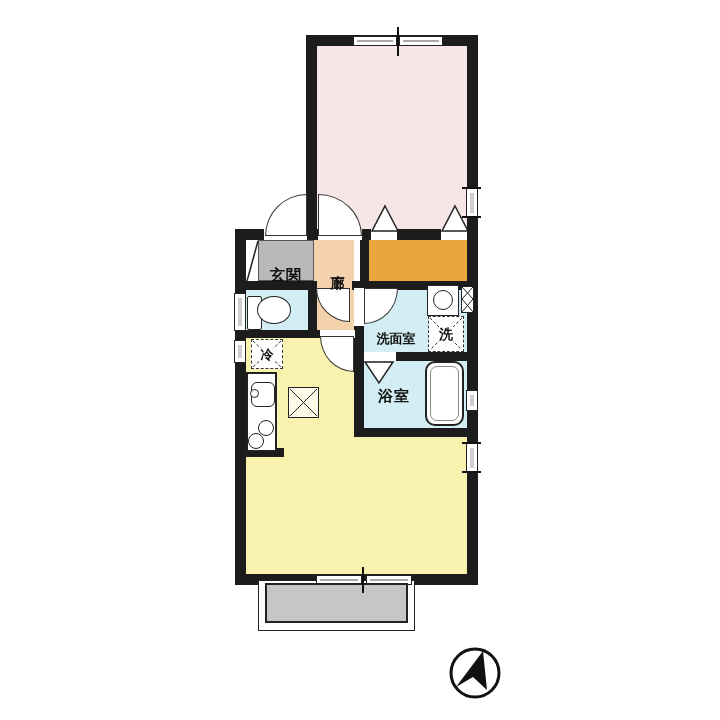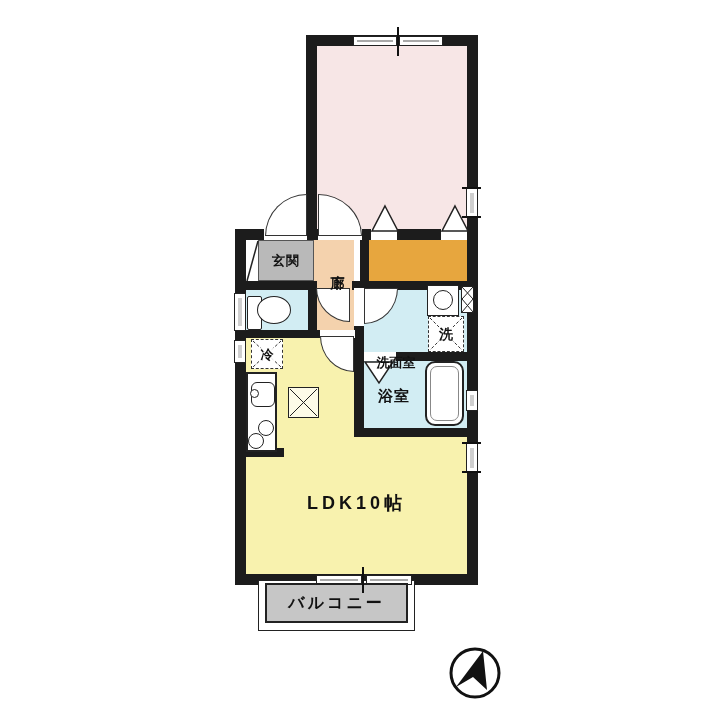--- a/index.html
+++ b/index.html
@@ -174,26 +174,24 @@
   </svg>
 
   <div class="abs" style="left:258px;top:580px;width:157px;height:51px;border:1.5px solid #222;box-sizing:border-box;background:#fff;z-index:3;"></div>
   <div class="abs" style="left:265px;top:583px;width:143px;height:40px;border:2px solid #222;box-sizing:border-box;background:#c6c6c6;z-index:4;"></div>
 
   <svg class="abs" style="left:447px;top:645px;z-index:6;" width="56" height="56">
     <circle cx="28" cy="28" r="24" fill="#fff" stroke="#111" stroke-width="3"></circle>
     <path d="M 36,6 L 9,42 L 26,32 L 40,45 Z" fill="#111"></path>
   </svg>
 
-  <div class="lbl" style="left:258px;top:250px;width:56px;height:22px;font-size:13px;letter-spacing:1px;">玄関</div>
+  <div class="lbl" style="left:258px;top:264px;width:56px;height:22px;font-size:15px;letter-spacing:1px;">玄関</div>
   <div class="lbl lbl-v" style="left:326px;top:243px;width:24px;height:46px;font-size:14px;">廊下</div>
-  <div class="lbl" style="left:366px;top:330px;width:60px;height:18px;font-size:13px;margin-top:24px;">洗面室</div>
+  <div class="lbl" style="left:366px;top:330px;width:60px;height:18px;font-size:13px;">洗面室</div>
   <div class="lbl" style="left:428px;top:316px;width:36px;height:36px;font-size:14px;">
       <span class="halo">洗</span>
     </div>
   <div class="lbl" style="left:364px;top:385px;width:60px;height:22px;font-size:15px;letter-spacing:1px;">浴室</div>
   <div class="lbl" style="left:251px;top:339px;width:32px;height:30px;font-size:13px;">
       <span class="halo">冷</span>
     </div>
-  <div class="lbl" style="left:246px;top:490px;width:221px;height:26px;font-size:18px;letter-spacing:4px;">LDK10帖</div>
-  <div class="lbl" style="left:265px;top:592px;width:143px;height:22px;font-size:16px;letter-spacing:3px;">バルコニー</div>
 
 </div>
 
 </body></html>

